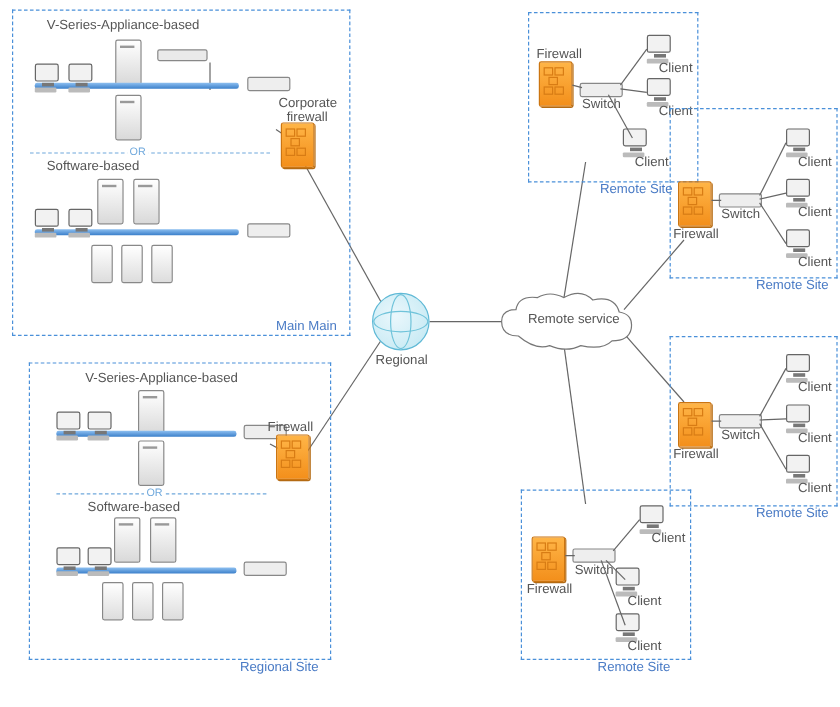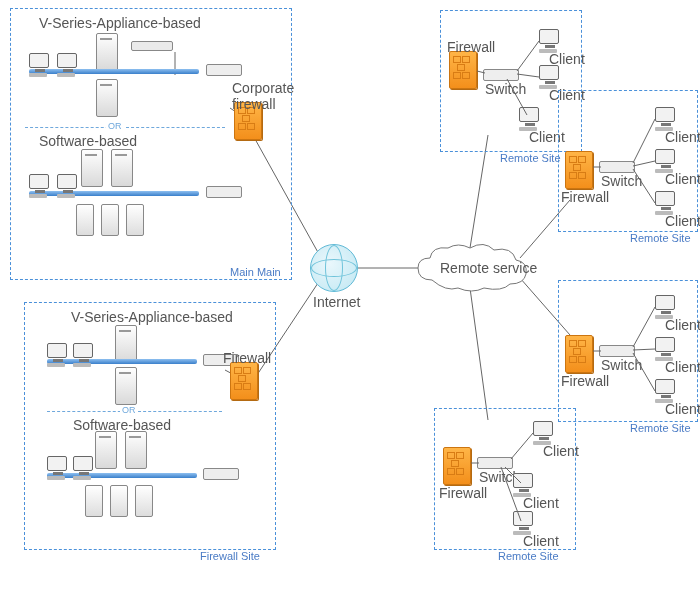--- a/index.html
+++ b/index.html
@@ -24,21 +24,21 @@
   .firewall .brick:nth-child(3){top:12px;left:7px}
   .firewall .brick:nth-child(4){top:20px;left:3px}
   .firewall .brick:nth-child(5){top:20px;left:12px}
   .cloud{position:absolute}
   .globe{position:absolute;width:46px;height:46px;border:1px solid #5fb9d6;border-radius:50%;background:radial-gradient(circle at 40% 40%,#eaf7fc,#bfe7f2)}
   .globe::before,.globe::after{content:"";position:absolute;border:1px solid #6fc3da;border-radius:50%}
   .globe::before{top:0;left:14px;width:16px;height:44px}
   .globe::after{top:14px;left:0;width:44px;height:16px}
   .orsep{position:absolute;border-top:1px dashed #6fa8dc}
   .orlabel{position:absolute;font-size:9px;color:#6fa8dc;background:#fff;padding:0 2px}
-  .tinylab{position:absolute;font-size:14px;color:#555;white-space:nowrap}
+  .tinylab{position:absolute;font-size:11px;color:#555;white-space:nowrap}
   svg.lines{position:absolute;top:0;left:0;pointer-events:none}
   svg.lines line{stroke:#666;stroke-width:1}
 </style>
 </head>
 <body>
 
 <div class="canvas">
 
   <svg class="lines" width="700" height="589">
 
@@ -102,21 +102,21 @@
   </div>
   <div class="label" style="left:230px;top:266px">Main Main</div>
 
   <div class="firewall" style="left:234px;top:102px">
       <div class="brick"></div>
       <div class="brick"></div>
       <div class="brick"></div>
       <div class="brick"></div>
       <div class="brick"></div>
     </div>
-  <div class="tinylab" style="left:232px;top:80px;width:48px;text-align:left;white-space:normal">Corporate
+  <div class="tinylab" style="left:232px;top:80px;width:48px;text-align:center;white-space:normal">Corporate
 firewall</div>
 
   <div class="box" style="left:24px;top:302px;width:250px;height:246px">
     <div class="tinylab" style="top:6px;left:46px">V-Series-Appliance-based</div>
     <div class="server" style="top:22px;left:90px"></div>
     <div class="bar" style="top:56px;left:22px;width:150px"></div>
     <div class="switch" style="top:51px;left:178px"></div>
     <div class="computer" style="top:40px;left:22px">
         <div class="mon"></div>
         <div class="base"></div>
@@ -142,32 +142,32 @@
       </div>
     <div class="computer" style="top:153px;left:48px">
         <div class="mon"></div>
         <div class="base"></div>
         <div class="kbd"></div>
       </div>
     <div class="tower" style="top:182px;left:60px"></div>
     <div class="tower" style="top:182px;left:85px"></div>
     <div class="tower" style="top:182px;left:110px"></div>
   </div>
-  <div class="label" style="left:200px;top:550px">Firewall Site</div>
+  <div class="label" style="left:200px;top:550px">Regional Site</div>
   <div class="firewall" style="left:230px;top:362px">
       <div class="brick"></div>
       <div class="brick"></div>
       <div class="brick"></div>
       <div class="brick"></div>
       <div class="brick"></div>
     </div>
   <div class="tinylab" style="left:223px;top:350px">Firewall</div>
 
   <div class="globe" style="left:310px;top:244px"></div>
-  <div class="tinylab" style="left:313px;top:294px">Internet</div>
+  <div class="tinylab" style="left:313px;top:294px">Regional</div>
   <svg class="cloud" style="left:412px;top:240px" width="120" height="56">
     <path d="M20 40 Q6 40 6 28 Q6 18 18 18 Q20 6 36 8 Q46 2 58 8 Q72 0 82 10 Q100 6 104 20 Q116 22 114 34 Q112 44 98 44 Q90 52 72 48 Q60 54 46 48 Q34 52 20 40 Z" fill="#fff" stroke="#777" stroke-width="1"></path>
   </svg>
   <div class="tinylab" style="left:440px;top:260px">Remote service</div>
 
   <div class="box" style="left:440px;top:10px;width:140px;height:140px">
     <div class="firewall" style="top:40px;left:8px">
         <div class="brick"></div>
         <div class="brick"></div>
         <div class="brick"></div>

